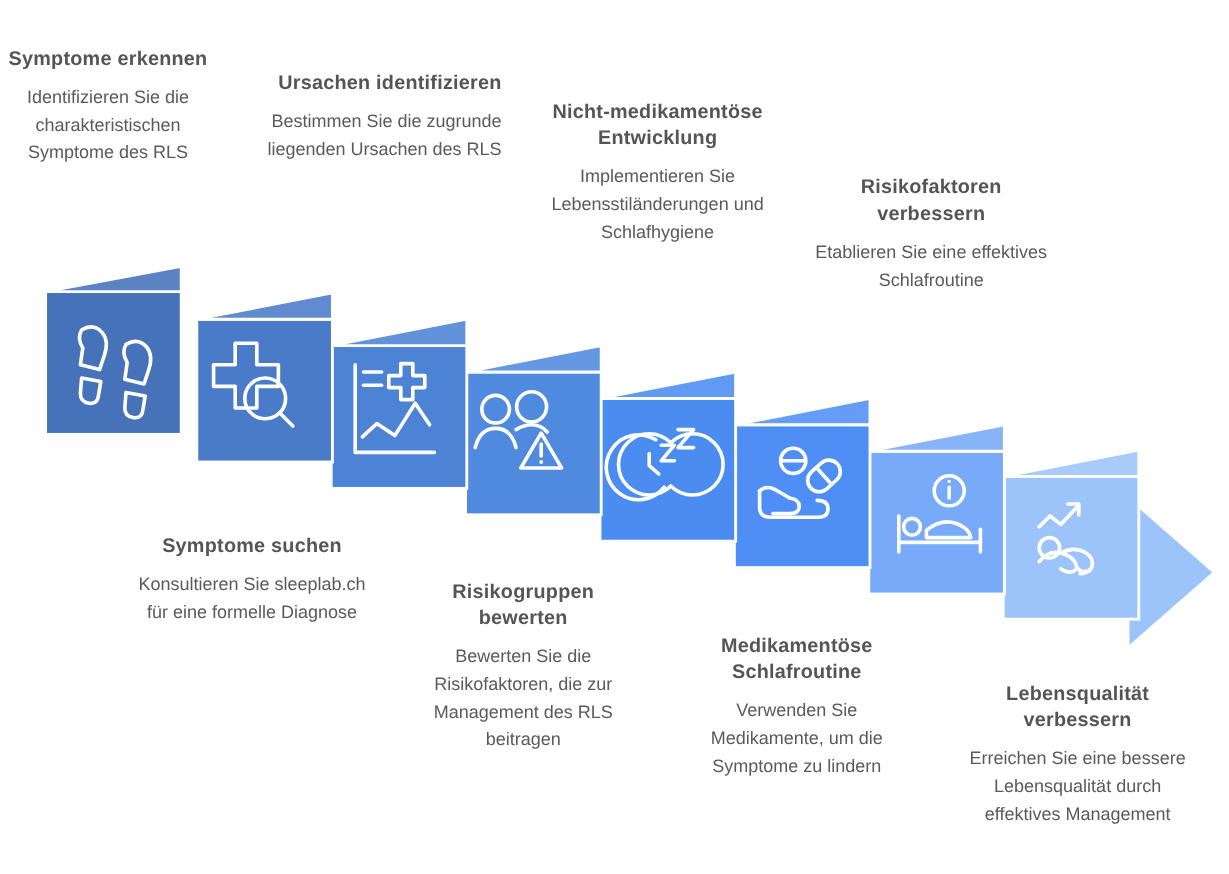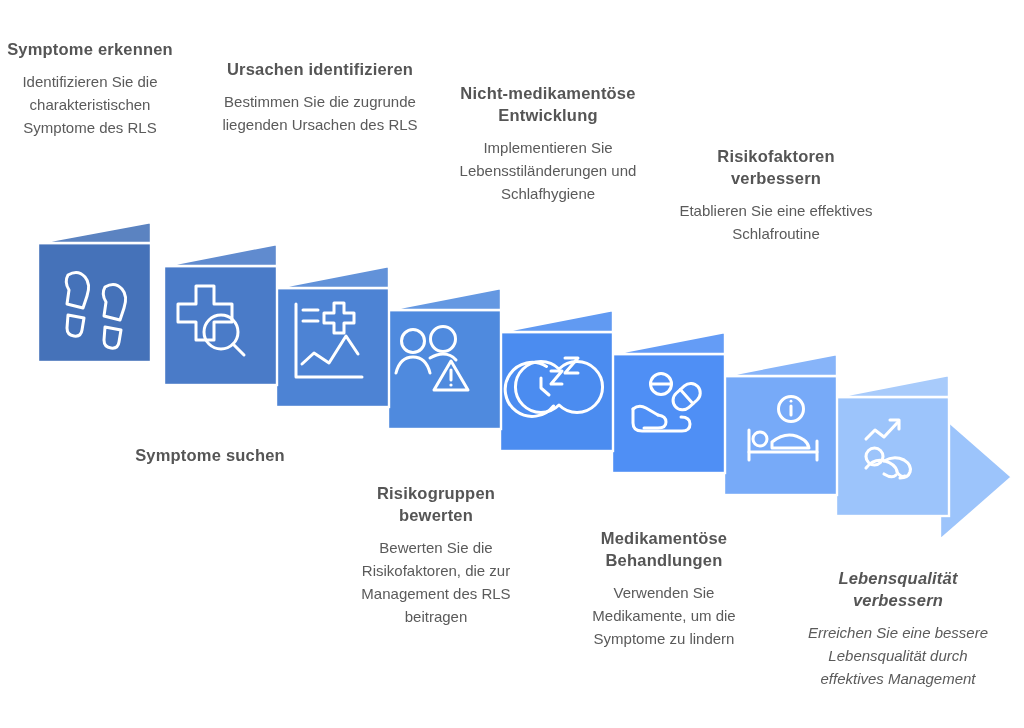--- a/index.html
+++ b/index.html
@@ -16,29 +16,29 @@
     font-weight:bold;font-size:16.5px;line-height:22px;
     color:#555555;letter-spacing:.2px;
     margin:0 0 10px 0;
   }
   .label .desc{
     font-size:15px;line-height:23px;color:#5a5a5a;margin:0;
   }
 
   
   #lab-1{left:-8px;  top:2px;   width:196px;}
-  #lab-2{left:222px; top:22px;  width:196px;}
+  #lab-2{left:222px; top:22px;  width:196px;text-align:right;}
   #lab-3{left:450px; top:46px;  width:196px;}
   #lab-4{left:678px; top:109px; width:196px;}
 
   
   #lab-5{left:108px; top:408px; width:204px;}
   #lab-6{left:338px; top:446x;  top:446px; width:196px;}
   #lab-7{left:566px; top:491px; width:196px;}
-  #lab-8{left:796px; top:531px; width:204px;font-style:italic;}
+  #lab-8{left:796px; top:531px; width:204px;}
 </style>
 </head>
 <body>
 
 <div id="stage">
 
   <svg class="svg-layer" viewBox="0 0 1024 728">
     <defs>
 
       <linearGradient id="g1" x1="0" y1="0" x2="1" y2="0">
@@ -173,29 +173,30 @@
     <div class="desc">Implementieren Sie Lebensstiländerungen und Schlafhygiene</div>
   </div>
 
   <div class="label" id="lab-4">
     <div class="ttl">Risikofaktoren verbessern</div>
     <div class="desc">Etablieren Sie eine effektives Schlafroutine</div>
   </div>
 
   <div class="label" id="lab-5">
     <div class="ttl">Symptome suchen</div>
+    <div class="desc">Konsultieren Sie sleeplab.ch für eine formelle Diagnose</div>
   </div>
 
   <div class="label" id="lab-6">
     <div class="ttl">Risikogruppen bewerten</div>
     <div class="desc">Bewerten Sie die Risikofaktoren, die zur Management des RLS beitragen</div>
   </div>
 
   <div class="label" id="lab-7">
-    <div class="ttl">Medikamentöse Behandlungen</div>
+    <div class="ttl">Medikamentöse Schlafroutine</div>
     <div class="desc">Verwenden Sie Medikamente, um die Symptome zu lindern</div>
   </div>
 
   <div class="label" id="lab-8">
     <div class="ttl">Lebensqualität verbessern</div>
     <div class="desc">Erreichen Sie eine bessere Lebensqualität durch effektives Management</div>
   </div>
 
 </div>
 

